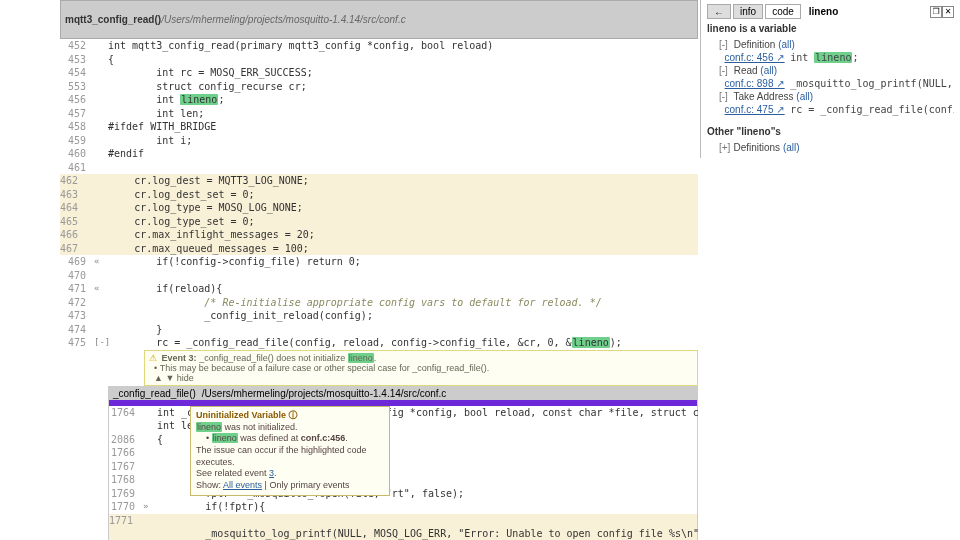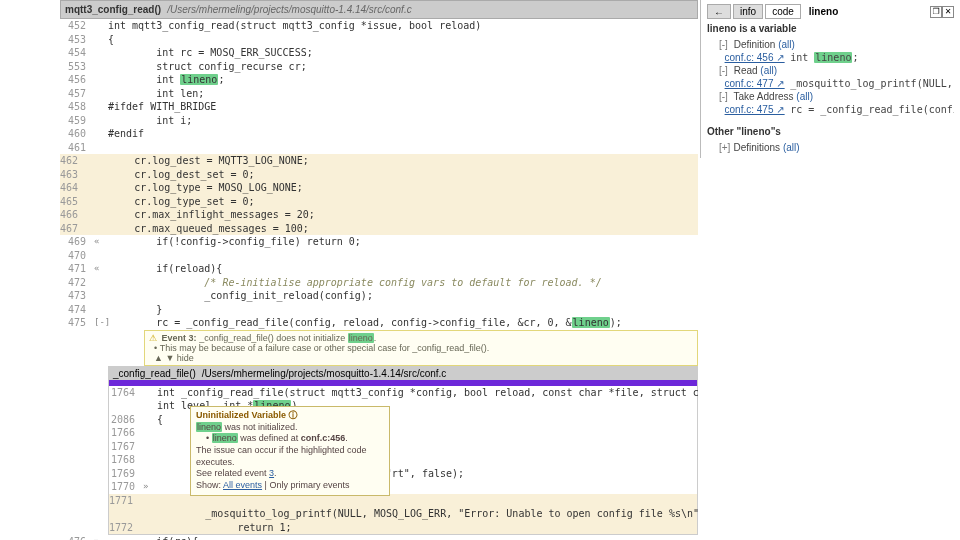--- a/index.html
+++ b/index.html
@@ -1,18 +1,18 @@
 <!DOCTYPE html>
 <html><head>
 <meta charset="utf-8">
 <style>
   * { box-sizing: border-box; margin: 0; padding: 0; }
   body { font-family: Arial, Helvetica, sans-serif; font-size: 10px; background: #fff; width: 960px; height: 540px; overflow: hidden; position: relative; }
   .main-area { position: absolute; left: 60px; top: 0; width: 638px; height: 540px; overflow: hidden; }
-  .file-tab { background: #ccc; border: 1px solid #aaa; padding: 3px 4px; font-size: 10px; display: flex; gap: 6px; }
+  .file-tab { background: #ccc; border: 1px solid #aaa; padding: 13px 4px; font-size: 10px; display: flex; }
   .file-tab .fn { font-weight: bold; color: #333; }
   .file-tab .path { color: #666; font-style: italic; }
   .code-block { font-family: "Lucida Console", Monaco, monospace; font-size: 10px; line-height: 1.35; }
   .line { display: flex; }
   .lno { width: 34px; text-align: right; color: #999; padding-right: 8px; user-select: none; flex-shrink: 0; }
   .gutter { width: 14px; flex-shrink: 0; color: #888; font-size: 9px; }
   .code { white-space: pre; color: #333; }
   .hl { background: #6fd08c; padding: 0 1px; border-radius: 1px; }
   .hl-line { background: #f9f0d8; display: block; width: 100%; }
   .inset { margin-left: 48px; background: #fff; border: 1px solid #ccc; font-size: 10px; }
@@ -43,21 +43,21 @@
 
   <div class="file-tab">
     <span class="fn">mqtt3_config_read()</span>
     <span class="path">/Users/mhermeling/projects/mosquitto-1.4.14/src/conf.c</span>
   </div>
 
   <div class="code-block" id="code-top">
       <div class="line">
         <span class="lno">452</span>
         <span class="gutter"></span>
-        <span class="code">int mqtt3_config_read(struct mqtt3_config *issue, bool reload)</span>
+        <span class="code">int mqtt3_config_read(primary mqtt3_config *config, bool reload)</span>
       </div>
       <div class="line">
         <span class="lno">453</span>
         <span class="gutter"></span>
         <span class="code">{</span>
       </div>
       <div class="line">
         <span class="lno">454</span>
         <span class="gutter"></span>
         <span class="code">        int rc = MOSQ_ERR_SUCCESS;</span>
@@ -227,19 +227,19 @@
     <div class="winctl">
       <span>❐</span>
       <span>✕</span>
     </div>
   </div>
   <div class="sb-title">lineno is a variable</div>
   <div id="sb-rows">
       <div class="sb-line"><span class="toggle">[-]</span> Definition <span class="all">(all)</span></div>
       <div class="sb-line">&nbsp;&nbsp;<span class="linklight">conf.c: 456 ↗</span>&nbsp;&nbsp;<span style="font-family:monospace">int <span class="hl">lineno</span>;</span></div>
       <div class="sb-line"><span class="toggle">[-]</span> Read <span class="all">(all)</span></div>
-      <div class="sb-line">&nbsp;&nbsp;<span class="linklight">conf.c: 477 ↗</span>&nbsp;&nbsp;<span style="font-family:monospace">_mosquitto_log_printf(NULL,</span></div>
+      <div class="sb-line">&nbsp;&nbsp;<span class="linklight">conf.c: 898 ↗</span>&nbsp;&nbsp;<span style="font-family:monospace">_mosquitto_log_printf(NULL,</span></div>
       <div class="sb-line"><span class="toggle">[-]</span> Take Address <span class="all">(all)</span></div>
       <div class="sb-line">&nbsp;&nbsp;<span class="linklight">conf.c: 475 ↗</span>&nbsp;&nbsp;<span style="font-family:monospace">rc = _config_read_file(confi</span></div>
     </div>
   <div class="sb-title" style="margin-top:10px">Other "lineno"s</div>
   <div class="sb-line"><span class="toggle">[+]</span><span>Definitions</span> <span class="all">(all)</span></div>
 </div>
 
 </body></html>

